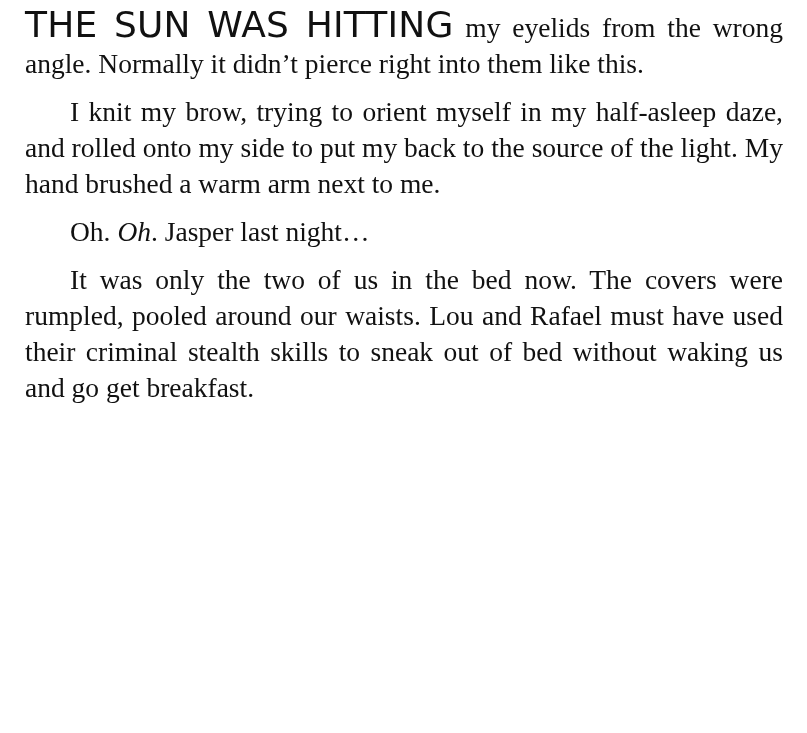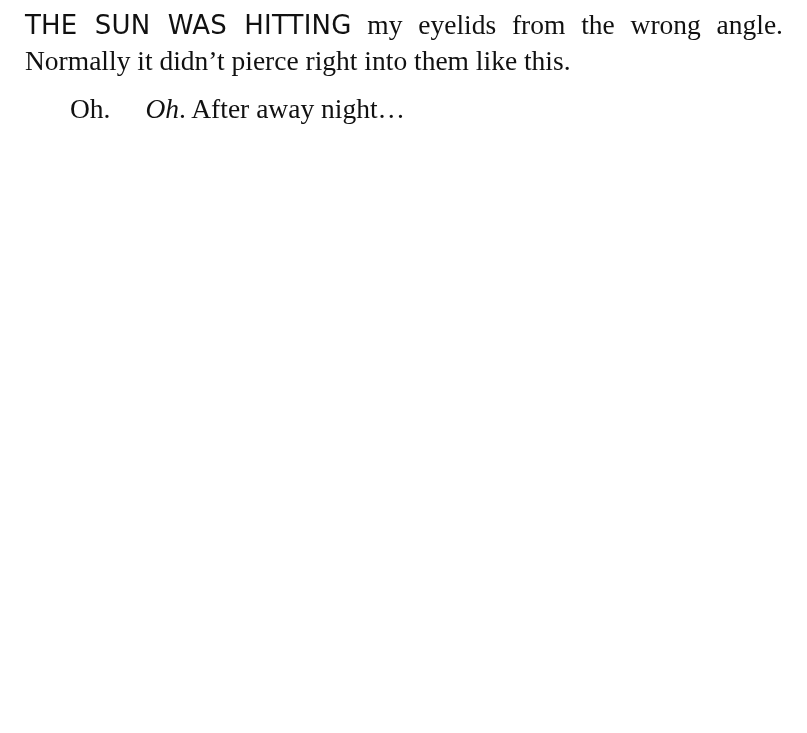--- a/index.html
+++ b/index.html
@@ -27,34 +27,35 @@
       margin: 0 0 12px 0;
       text-align: justify;
       text-indent: 45px;
       hyphens: none;
     }
     .para.first {
       text-indent: 0;
     }
     .lead-caps {
       font-family: "DejaVu Sans", sans-serif;
-      font-size: 26px;
+      font-size: 36px;
       letter-spacing: 0.2px;
       font-weight: normal;
     }
     em {
       font-style: italic;
-      margin-left: 28px;
     }
   </style>
 </head>
 <body>
 
 <div class="page">
   <p class="para first"><span class="lead-caps">THE SUN WAS HITTING</span><span> my eyelids from the wrong angle. Normally it didn’t pierce right into them like this.</span></p>
 
+  <p class="para">I knit my brow, trying to orient myself in my half-asleep daze, and rolled onto my side to put my back to the source of the light. My hand brushed a warm arm next to me.</p>
 
 
-  <p class="para"><span>Oh. </span><em>Oh</em><span>. After away night…</span></p>
+  <p class="para"><span>Oh. </span><em>Oh</em><span>. Jasper last night…</span></p>
 
 
 
+  <p class="para">It was only the two of us in the bed now. The covers were rumpled, pooled around our waists. Lou and Rafael must have used their criminal stealth skills to sneak out of bed without waking us and go get breakfast.</p>
 </div>
 
 </body></html>

